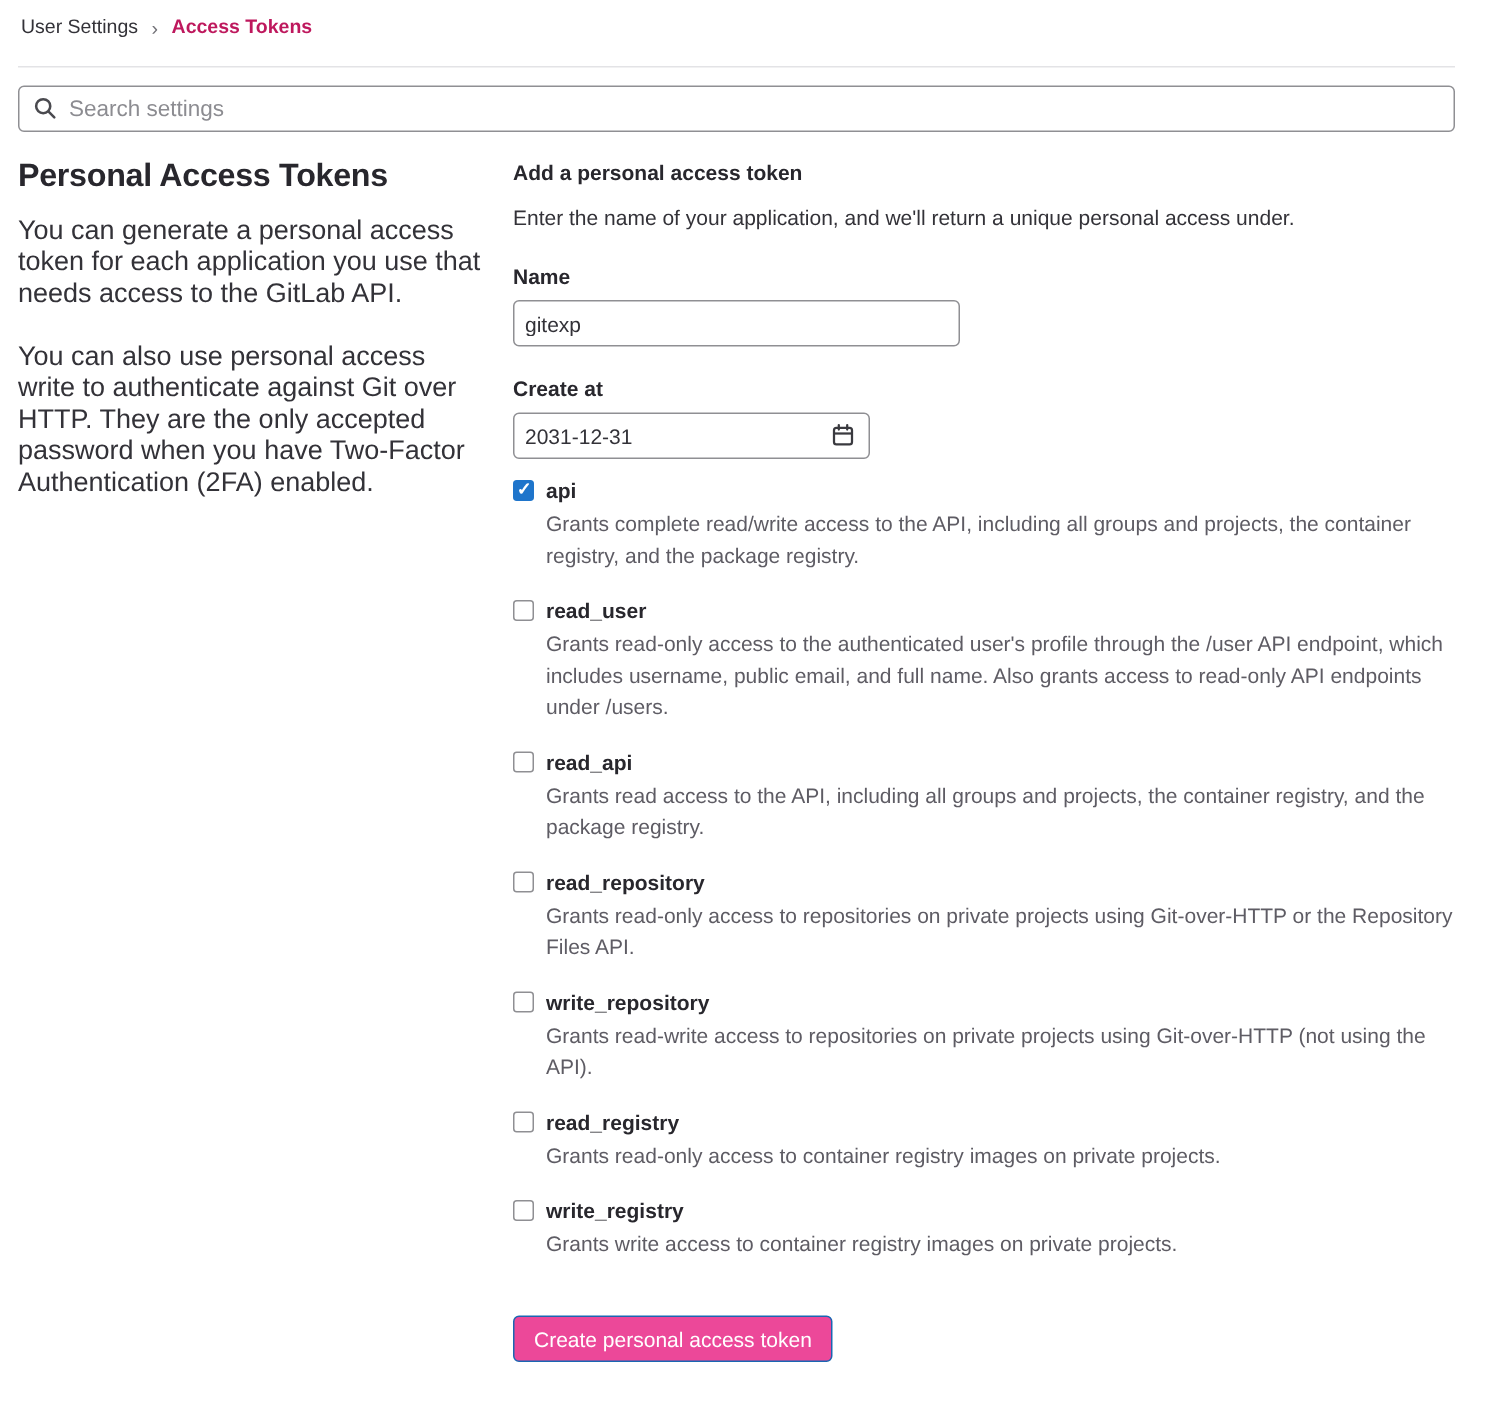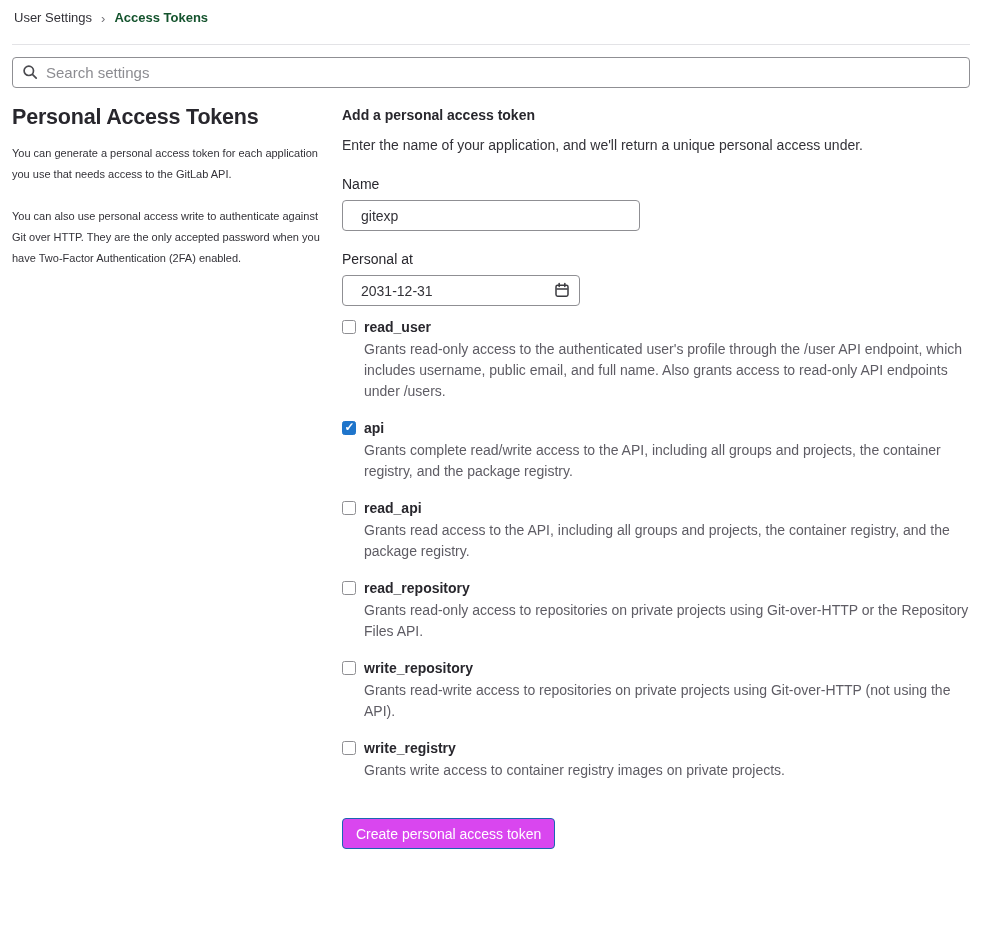--- a/index.html
+++ b/index.html
@@ -8,51 +8,51 @@
     width: 993px; height: 947px;
     font-family: "Liberation Sans", sans-serif;
     color: #333238;
     overflow: hidden;
   }
   .page { padding: 8px 23px 0 12px; }
 
   
   .breadcrumb { display: flex; align-items: center; gap: 9px; font-size: 13px; padding: 2px 0 0 2px; }
   .breadcrumb .crumb-link { color: #333238; cursor: pointer; }
-  .breadcrumb .crumb-current { font-weight: 700; color: #14532d; }
+  .breadcrumb .crumb-current { font-weight: 700; color: #be185d; }
   .breadcrumb .sep { color: #737278; font-size: 13px; line-height: 1; padding-top: 1px; }
 
   .top-divider { border-bottom: 1px solid #e3e3e6; margin-top: 19px; }
 
   
   .search-row { position: relative; margin-top: 12px; }
   .search-input {
     width: 100%; height: 31px;
     border: 1px solid #8f8f93; border-radius: 4px;
     padding: 0 10px 0 33px;
     font-size: 15px; font-family: "Liberation Sans", sans-serif;
     color: #333238; outline: none;
   }
   .search-input::placeholder { color: #8c8c91; }
   .search-icon { position: absolute; left: 10px; top: 7px; width: 16px; height: 16px; }
 
   
   .main { display: flex; margin-top: 17px; align-items: flex-start; }
   .left-col { width: 314px; flex-shrink: 0; }
   .left-col h1 { font-size: 21.5px; font-weight: 700; margin: 0 0 13px; color: #28272d; letter-spacing: -0.2px; }
-  .left-col p { font-size: 11px; line-height: 21px; margin: 0 0 21px; color: #333238; }
+  .left-col p { font-size: 18px; line-height: 21px; margin: 0 0 21px; color: #333238; }
 
   .right-col { flex: 1; margin-left: 16px; }
   .form-title { font-size: 14px; font-weight: 700; margin: 2px 0 0; color: #28272d; }
   .form-subtitle { font-size: 14px; line-height: 21px; margin: 12px 0 0; }
 
-  .field-label { font-size: 14px; font-weight: 400; margin: 20px 0 8px; color: #28272d; }
+  .field-label { font-size: 14px; font-weight: 700; margin: 20px 0 8px; color: #28272d; }
   .text-input {
     height: 31px; border: 1px solid #8f8f93; border-radius: 4px;
-    padding: 0 18px; font-size: 14px; font-family: "Liberation Sans", sans-serif;
+    padding: 0 7px; font-size: 14px; font-family: "Liberation Sans", sans-serif;
     color: #333238; outline: none;
   }
   .name-input { width: 298px; }
   .expires-wrap { position: relative; width: 238px; }
   .expires-input { width: 238px; padding-right: 34px; }
   .calendar-icon { position: absolute; right: 10px; top: 7px; width: 16px; height: 16px; cursor: pointer; }
 
   
   .scopes-list { margin-top: 13px; }
   .scope { margin-bottom: 18px; }
@@ -65,21 +65,21 @@
   .checkbox.checked { background: #1f75cb; border-color: #1f75cb; }
   .checkbox.checked::after {
     content: "✓"; position: absolute; left: 1.5px; top: -2.5px;
     color: #fff; font-size: 12px; font-weight: 700;
   }
   .scope-name { font-size: 14px; font-weight: 700; margin-left: 8px; color: #28272d; cursor: pointer; }
   .scope-desc { margin: 4px 0 0 22px; font-size: 14px; line-height: 21px; color: #5e5c64; max-width: 607px; }
 
   .submit-btn {
     margin-top: 19px; height: 31px; padding: 0 13px;
-    background: #d946ef; border: 1px solid #1a66b2; border-radius: 4px;
+    background: #ec4899; border: 1px solid #1a66b2; border-radius: 4px;
     color: #fff; font-size: 14px; font-family: "Liberation Sans", sans-serif;
     cursor: pointer; display: inline-flex; align-items: center;
   }
 </style>
 </head>
 <body>
 
 <div class="page">
 
   <nav class="breadcrumb">
@@ -106,47 +106,47 @@
       <p>You can also use personal access write to authenticate against Git over HTTP. They are the only accepted password when you have Two-Factor Authentication (2FA) enabled.</p>
     </div>
 
     <div class="right-col">
       <div class="form-title">Add a personal access token</div>
       <div class="form-subtitle">Enter the name of your application, and we'll return a unique personal access under.</div>
 
       <div class="field-label">Name</div>
       <input class="text-input name-input" type="text" value="gitexp" style="">
 
-      <div class="field-label">Personal at</div>
+      <div class="field-label">Create at</div>
       <div class="expires-wrap">
         <input class="text-input expires-input" type="text" value="2031-12-31" style="">
         <svg class="calendar-icon" viewBox="0 0 16 16" fill="none">
           <rect x="2" y="3.2" width="12" height="11" rx="1.6" stroke="#3a3a3f" stroke-width="1.5"></rect>
           <line x1="2.4" y1="7" x2="13.6" y2="7" stroke="#3a3a3f" stroke-width="1.5"></line>
           <line x1="5.2" y1="1.4" x2="5.2" y2="4.4" stroke="#3a3a3f" stroke-width="1.5" stroke-linecap="round"></line>
           <line x1="10.8" y1="1.4" x2="10.8" y2="4.4" stroke="#3a3a3f" stroke-width="1.5" stroke-linecap="round"></line>
         </svg>
       </div>
 
 
       <div class="scopes-list">
   <div class="scope">
     <div class="scope-head">
+      <span class="checkbox checked"></span>
+      <span class="scope-name">api</span>
+    </div>
+    <div class="scope-desc">Grants complete read/write access to the API, including all groups and projects, the container registry, and the package registry.</div>
+  </div>
+
+  <div class="scope">
+    <div class="scope-head">
       <span class="checkbox"></span>
       <span class="scope-name">read_user</span>
     </div>
     <div class="scope-desc">Grants read-only access to the authenticated user's profile through the /user API endpoint, which includes username, public email, and full name. Also grants access to read-only API endpoints under /users.</div>
-  </div>
-
-  <div class="scope">
-    <div class="scope-head">
-      <span class="checkbox checked"></span>
-      <span class="scope-name">api</span>
-    </div>
-    <div class="scope-desc">Grants complete read/write access to the API, including all groups and projects, the container registry, and the package registry.</div>
   </div>
 
   <div class="scope">
     <div class="scope-head">
       <span class="checkbox"></span>
       <span class="scope-name">read_api</span>
     </div>
     <div class="scope-desc">Grants read access to the API, including all groups and projects, the container registry, and the package registry.</div>
   </div>
 
@@ -159,20 +159,27 @@
   </div>
 
   <div class="scope">
     <div class="scope-head">
       <span class="checkbox"></span>
       <span class="scope-name">write_repository</span>
     </div>
     <div class="scope-desc">Grants read-write access to repositories on private projects using Git-over-HTTP (not using the API).</div>
   </div>
 
+  <div class="scope">
+    <div class="scope-head">
+      <span class="checkbox"></span>
+      <span class="scope-name">read_registry</span>
+    </div>
+    <div class="scope-desc">Grants read-only access to container registry images on private projects.</div>
+  </div>
 
   <div class="scope">
     <div class="scope-head">
       <span class="checkbox"></span>
       <span class="scope-name">write_registry</span>
     </div>
     <div class="scope-desc">Grants write access to container registry images on private projects.</div>
   </div>
 </div>
 

